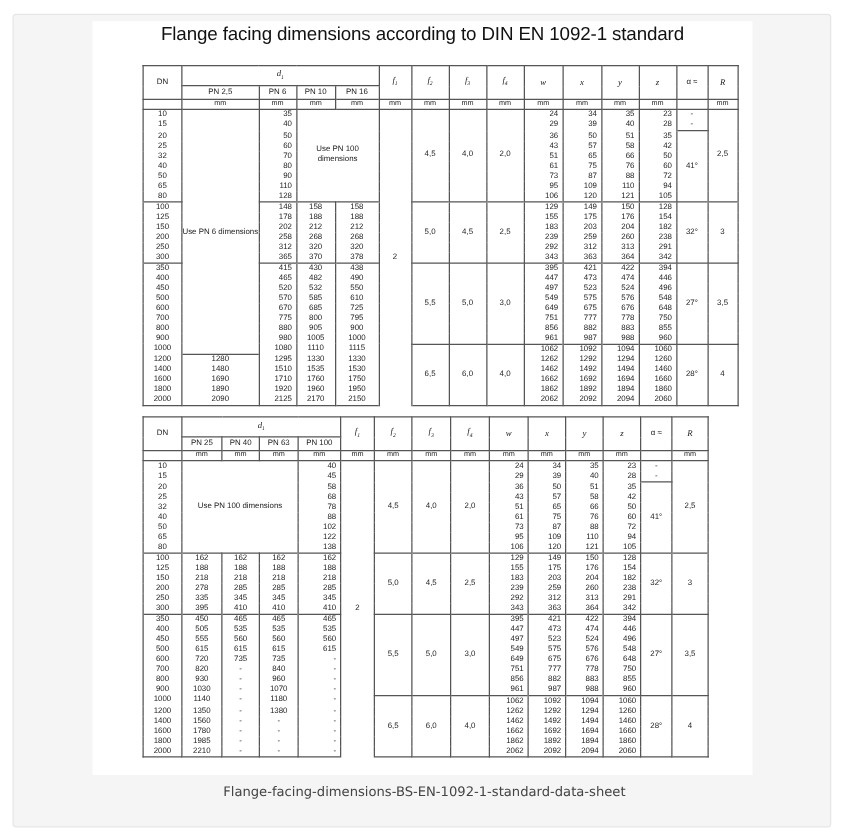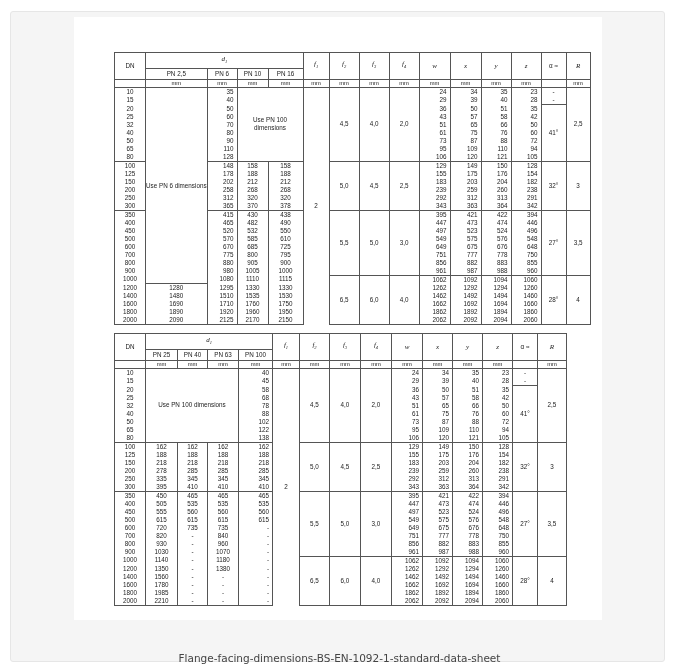--- a/index.html
+++ b/index.html
@@ -1,39 +1,40 @@
 <!DOCTYPE html>
 <html><head>
 <meta charset="utf-8">
 <style>
   html, body { margin: 0; padding: 0; background: #ffffff; }
   body { width: 679px; height: 670px; position: relative; overflow: hidden; font-family: "Liberation Sans", sans-serif; }
   .frame { position: absolute; left: 10px; top: 11px; width: 655px; height: 651px; background: #f5f5f5; border: 1px solid #e6e6e6; border-radius: 3px; box-sizing: border-box; }
   .sheet { position: absolute; left: 74px; top: 17px; width: 528px; height: 603px; background: #ffffff; }
   .title { position: absolute; left: 0; top: 2px; width: 528px; text-align: center; font-size: 15px; color: #111; letter-spacing: -0.1px; }
-  .caption { position: absolute; left: 0; top: 652px; width: 679px; text-align: center; font-family: "DejaVu Sans", sans-serif; font-size: 10.5px; color: #444; }
+  .caption { position: absolute; left: 0; top: 628px; width: 679px; text-align: center; font-family: "DejaVu Sans", sans-serif; font-size: 10.5px; color: #444; }
   table.flange { position: absolute; border-collapse: collapse; font-size: 6.3px; color: #222; table-layout: fixed; }
   table.flange td, table.flange th { border-left: 1px solid #555; border-right: 1px solid #555; padding: 0; text-align: center; font-weight: normal; line-height: 8px; white-space: nowrap; }
   table.flange th { border-top: 1px solid #555; border-bottom: 1px solid #555; height: 10px; }
   table.flange th.unit { height: 7px; line-height: 7px; font-size: 5.8px; }
   table.flange .hdrsym { font-style: italic; font-family: "Liberation Serif", serif; font-size: 7px; }
   table.flange td.dn { text-align: center; }
   table.flange td.r { text-align: right; padding-right: 3px; }
   table.flange td.grp { vertical-align: middle; }
   table.flange tr.gbreak td { border-top: 1px solid #555; }
   table.flange tbody tr:last-child td { border-bottom: 1px solid #555; }
   table.flange td.boxed { border-top: 1px solid #555; border-bottom: 1px solid #555; }
   #t1 { left: 40px; top: 35px; }
   #t2 { left: 40px; top: 316px; }
 </style>
 </head>
 <body>
 
 <div class="frame"></div>
 <div class="sheet">
+  <div class="title">Flange facing dimensions according to DIN EN 1092-1 standard</div>
   <table class="flange" id="t1">
       <colgroup>
         <col style="width: 31px;">
         <col style="width: 39px;">
         <col style="width: 30px;">
         <col style="width: 31px;">
         <col style="width: 35px;">
         <col style="width: 26px;">
         <col style="width: 30px;">
         <col style="width: 30px;">

